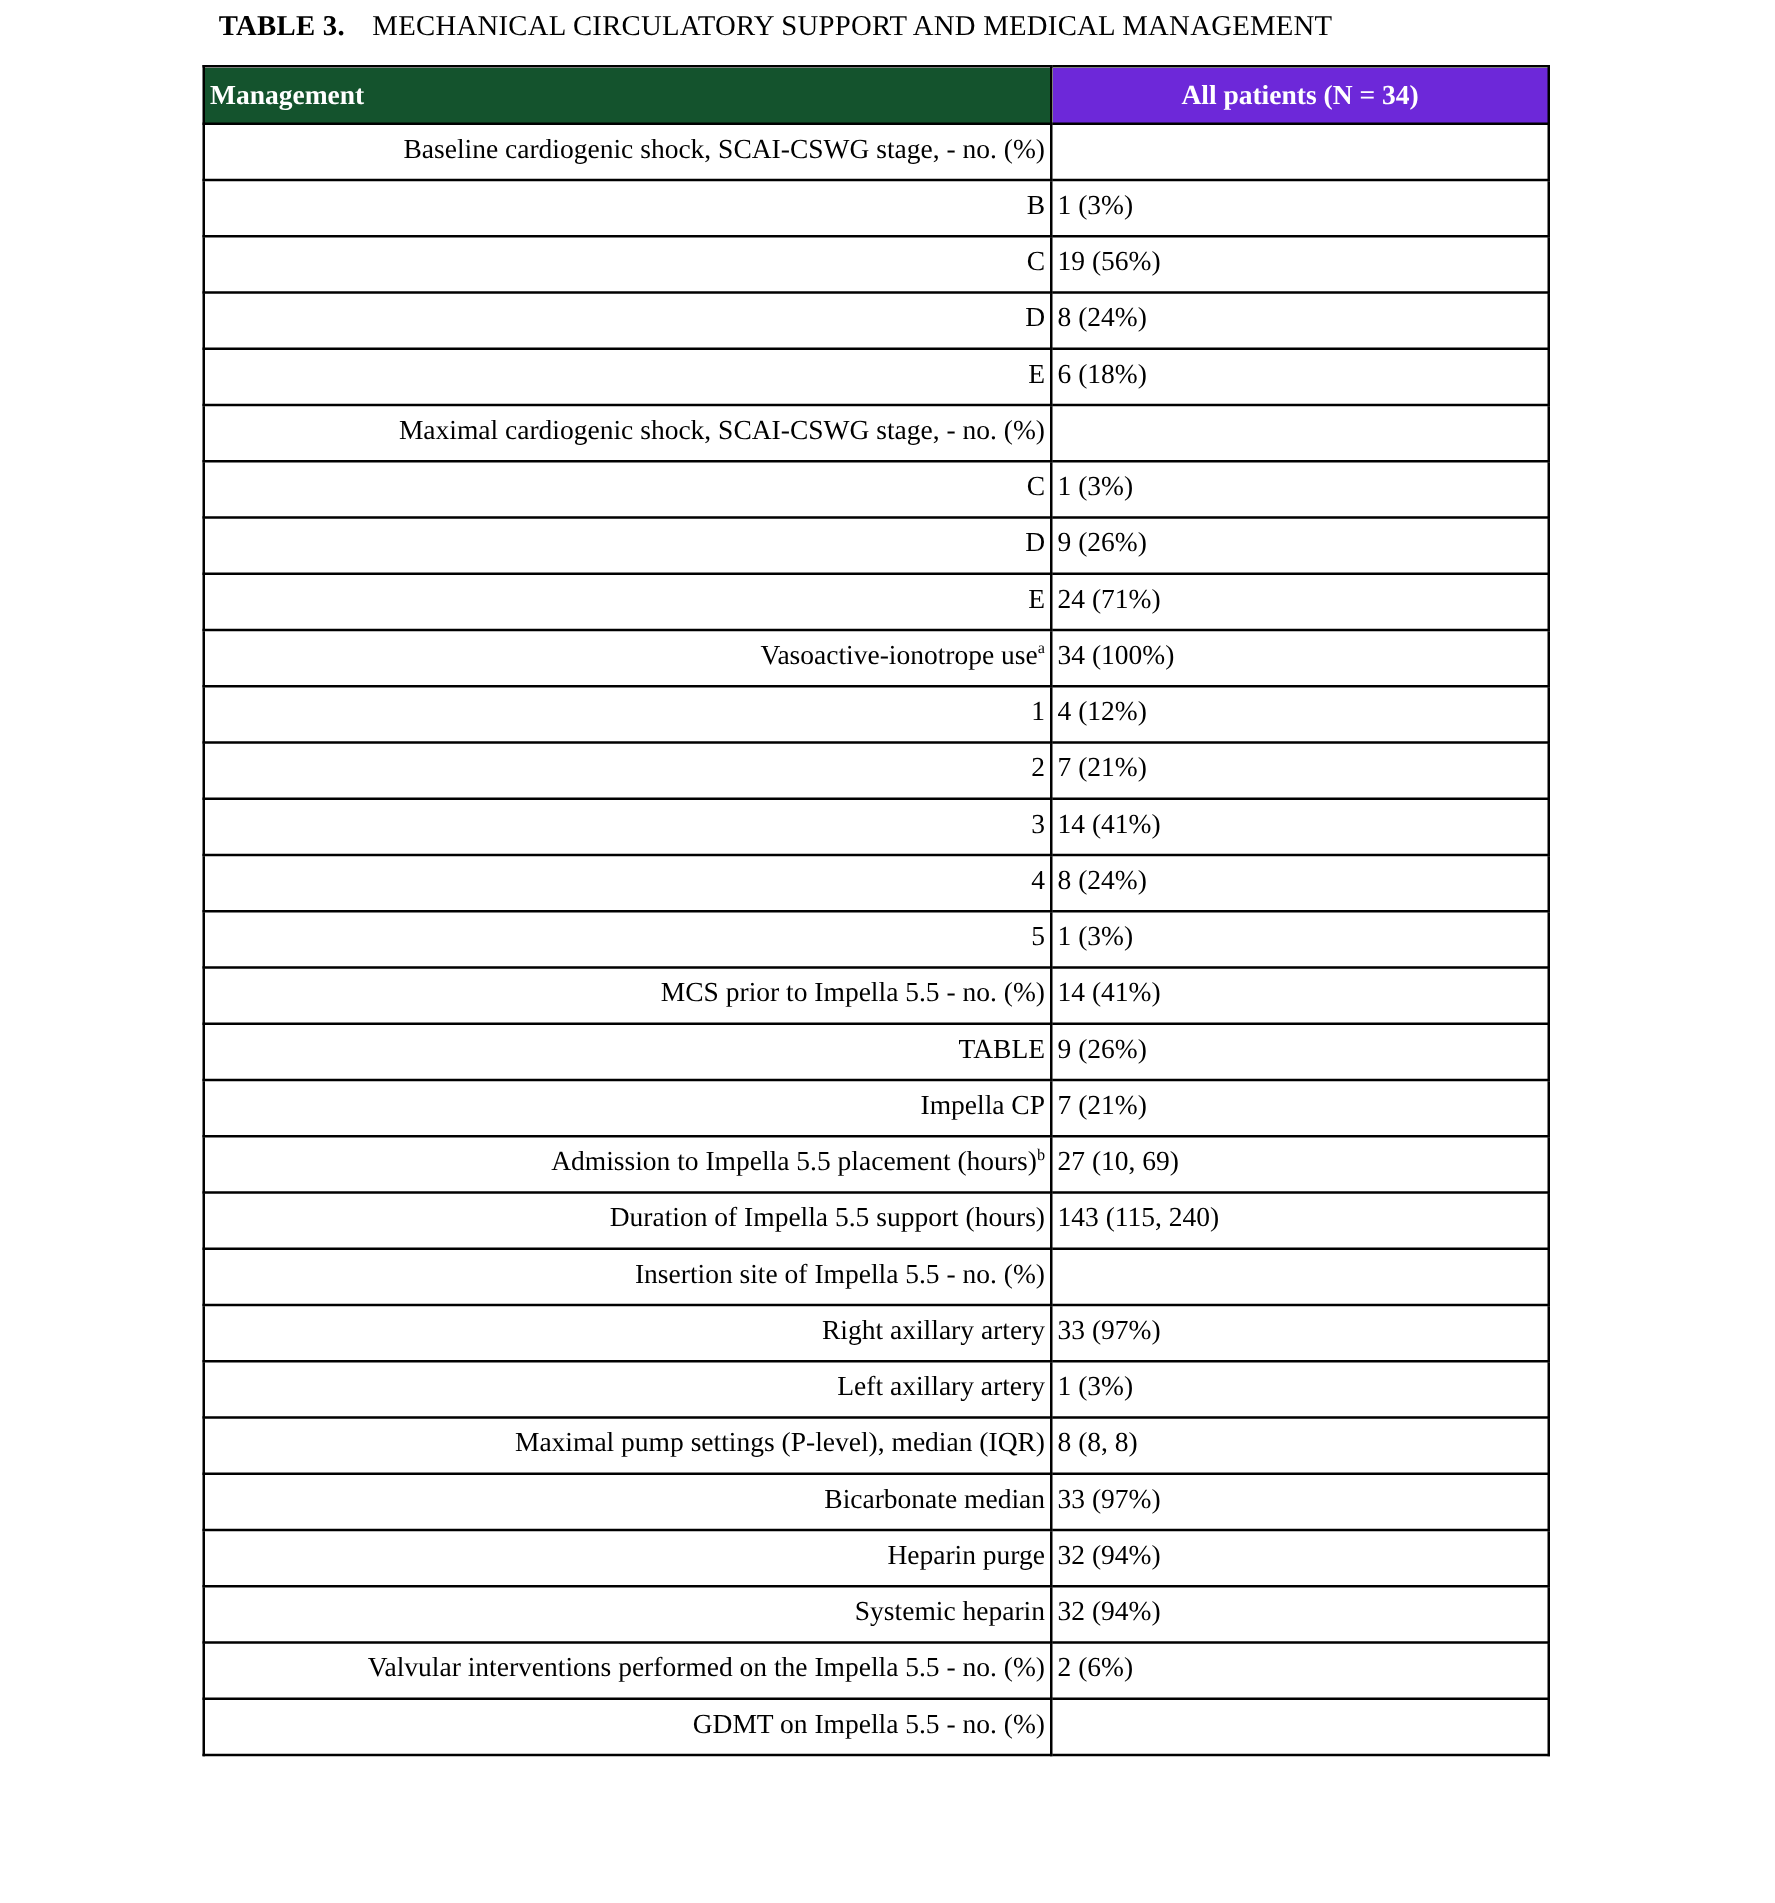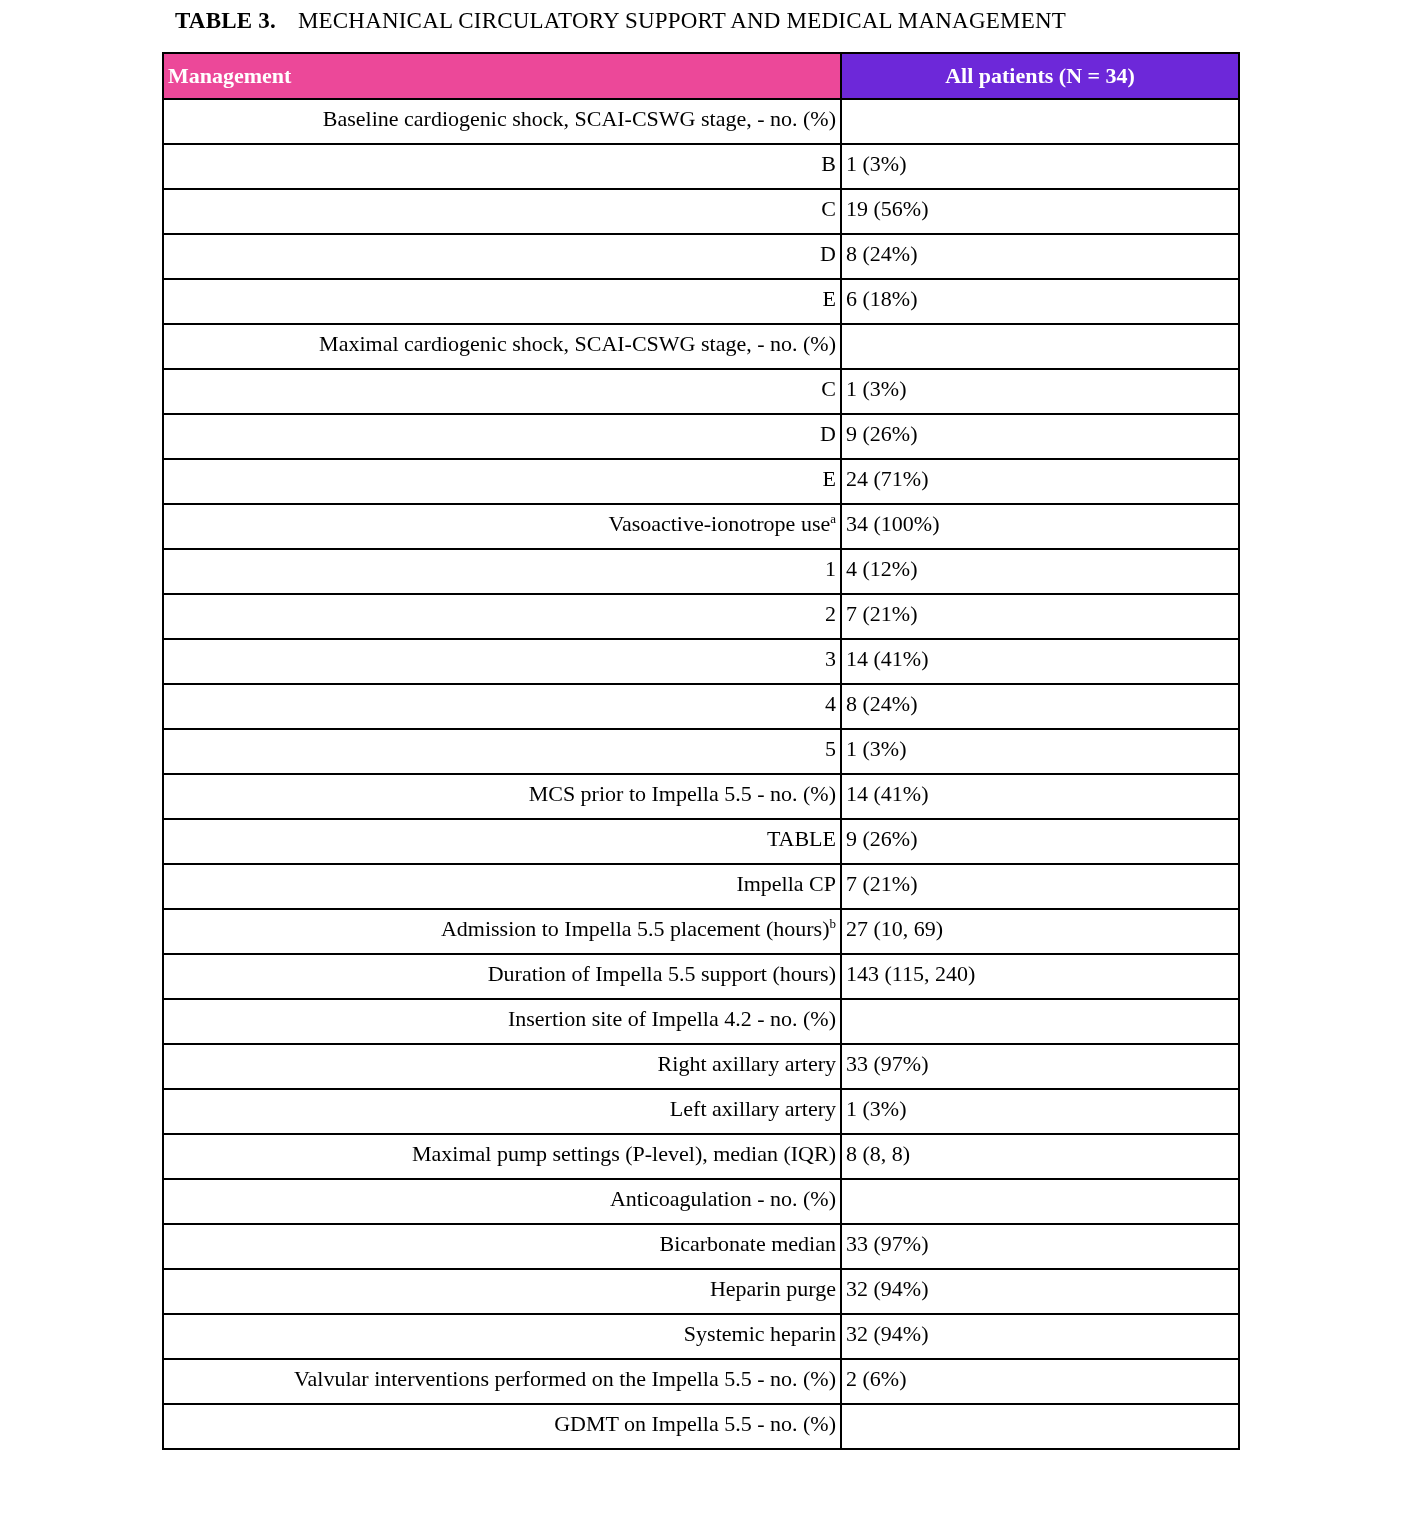--- a/index.html
+++ b/index.html
@@ -84,21 +84,21 @@
   <span class="num">TABLE 3.</span><span class="txt">MECHANICAL CIRCULATORY SUPPORT AND MEDICAL MANAGEMENT</span>
 </div>
 
 <table class="mgmt">
   <colgroup>
     <col class="c1">
     <col class="c2">
   </colgroup>
   <thead>
     <tr>
-      <th class="hdr-left hdr" style="background: #ec4899; color: rgb(255, 255, 255);">Management</th>
+      <th class="hdr-left hdr" style="background: #14532d; color: rgb(255, 255, 255);">Management</th>
       <th class="hdr-center hdr" style="background: #6d28d9; color: rgb(255, 255, 255);">All patients (N = 34)</th>
     </tr>
   </thead>
   <tbody>
   <tr>
     <td class="label-cell"><span>Baseline cardiogenic shock, SCAI-CSWG stage, - no. (%)</span></td>
     <td class="value-cell"><span></span></td>
   </tr>
 
   <tr>
@@ -191,43 +191,39 @@
     <td class="label-cell"><span>Admission to Impella 5.5 placement (hours)<sup>b</sup></span></td>
     <td class="value-cell"><span>27 (10, 69)</span></td>
   </tr>
 
   <tr>
     <td class="label-cell"><span>Duration of Impella 5.5 support (hours)</span></td>
     <td class="value-cell"><span>143 (115, 240)</span></td>
   </tr>
 
   <tr>
-    <td class="label-cell"><span>Insertion site of Impella 4.2 - no. (%)</span></td>
+    <td class="label-cell"><span>Insertion site of Impella 5.5 - no. (%)</span></td>
     <td class="value-cell"><span></span></td>
   </tr>
 
   <tr>
     <td class="label-cell indent"><span>Right axillary artery</span></td>
     <td class="value-cell"><span>33 (97%)</span></td>
   </tr>
 
   <tr>
     <td class="label-cell indent"><span>Left axillary artery</span></td>
     <td class="value-cell"><span>1 (3%)</span></td>
   </tr>
 
   <tr>
     <td class="label-cell"><span>Maximal pump settings (P-level), median (IQR)</span></td>
     <td class="value-cell"><span>8 (8, 8)</span></td>
   </tr>
 
-  <tr>
-    <td class="label-cell"><span>Anticoagulation - no. (%)</span></td>
-    <td class="value-cell"><span></span></td>
-  </tr>
 
   <tr>
     <td class="label-cell indent"><span>Bicarbonate median</span></td>
     <td class="value-cell"><span>33 (97%)</span></td>
   </tr>
 
   <tr>
     <td class="label-cell indent"><span>Heparin purge</span></td>
     <td class="value-cell"><span>32 (94%)</span></td>
   </tr>

